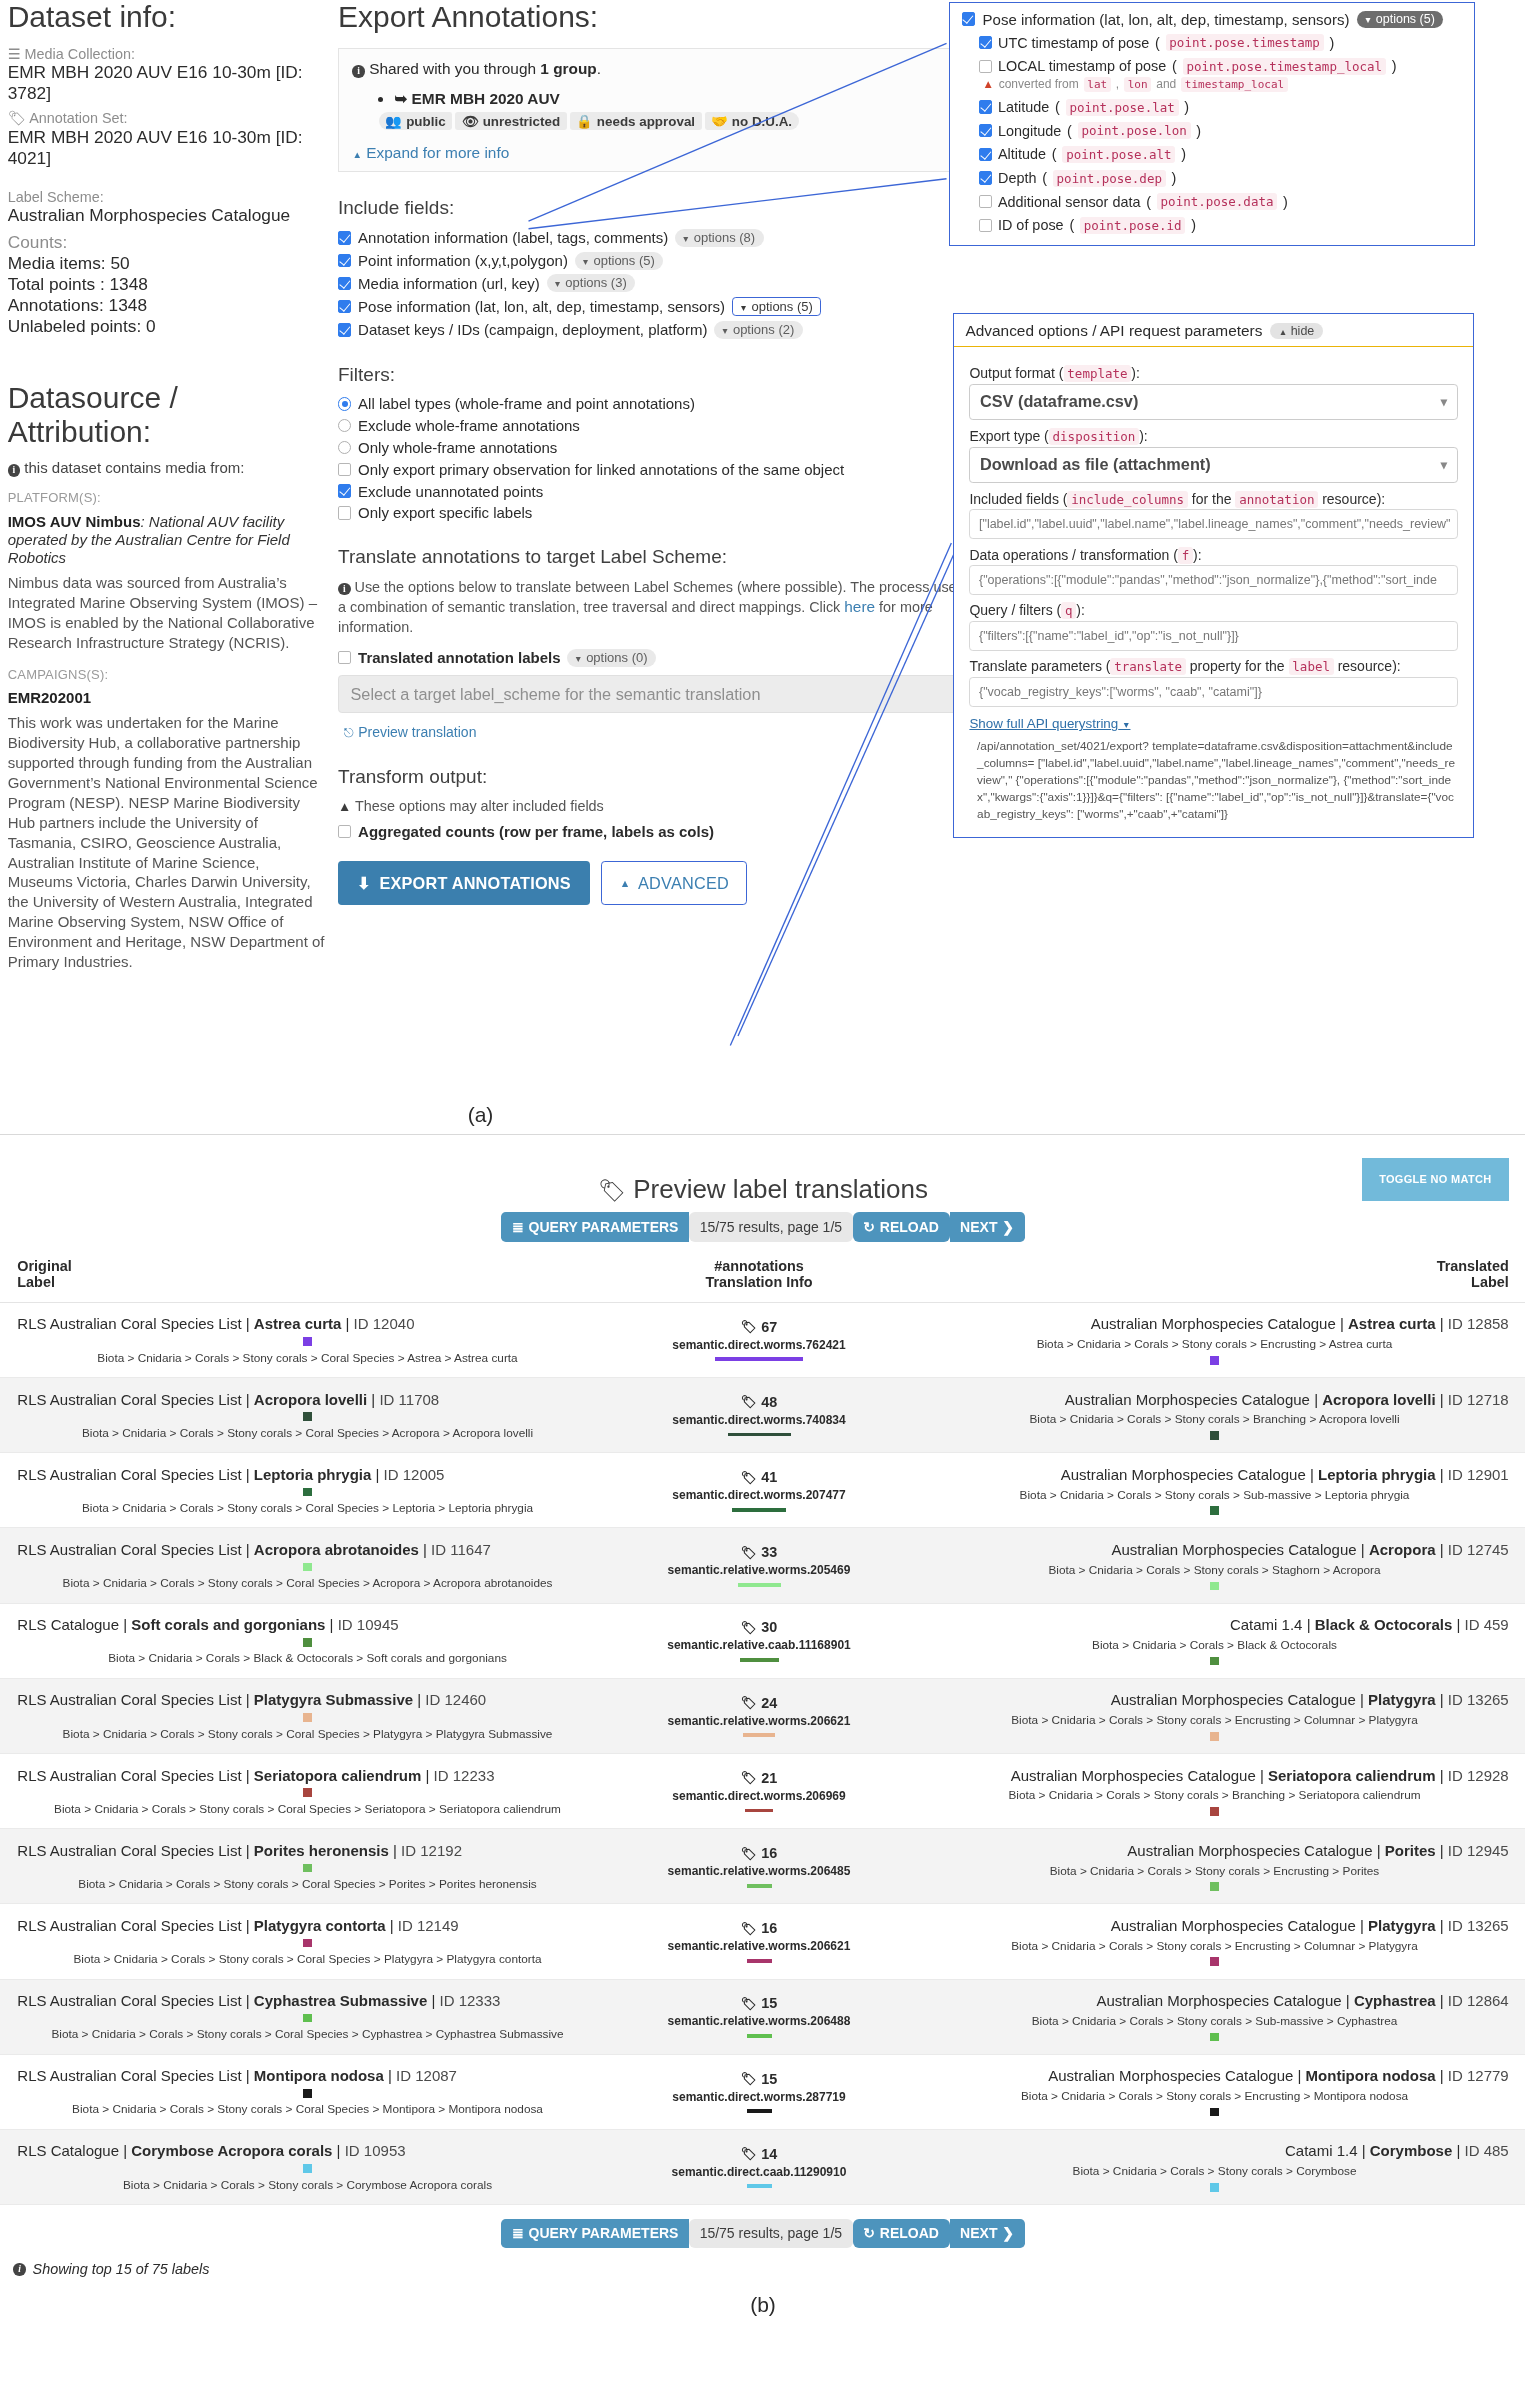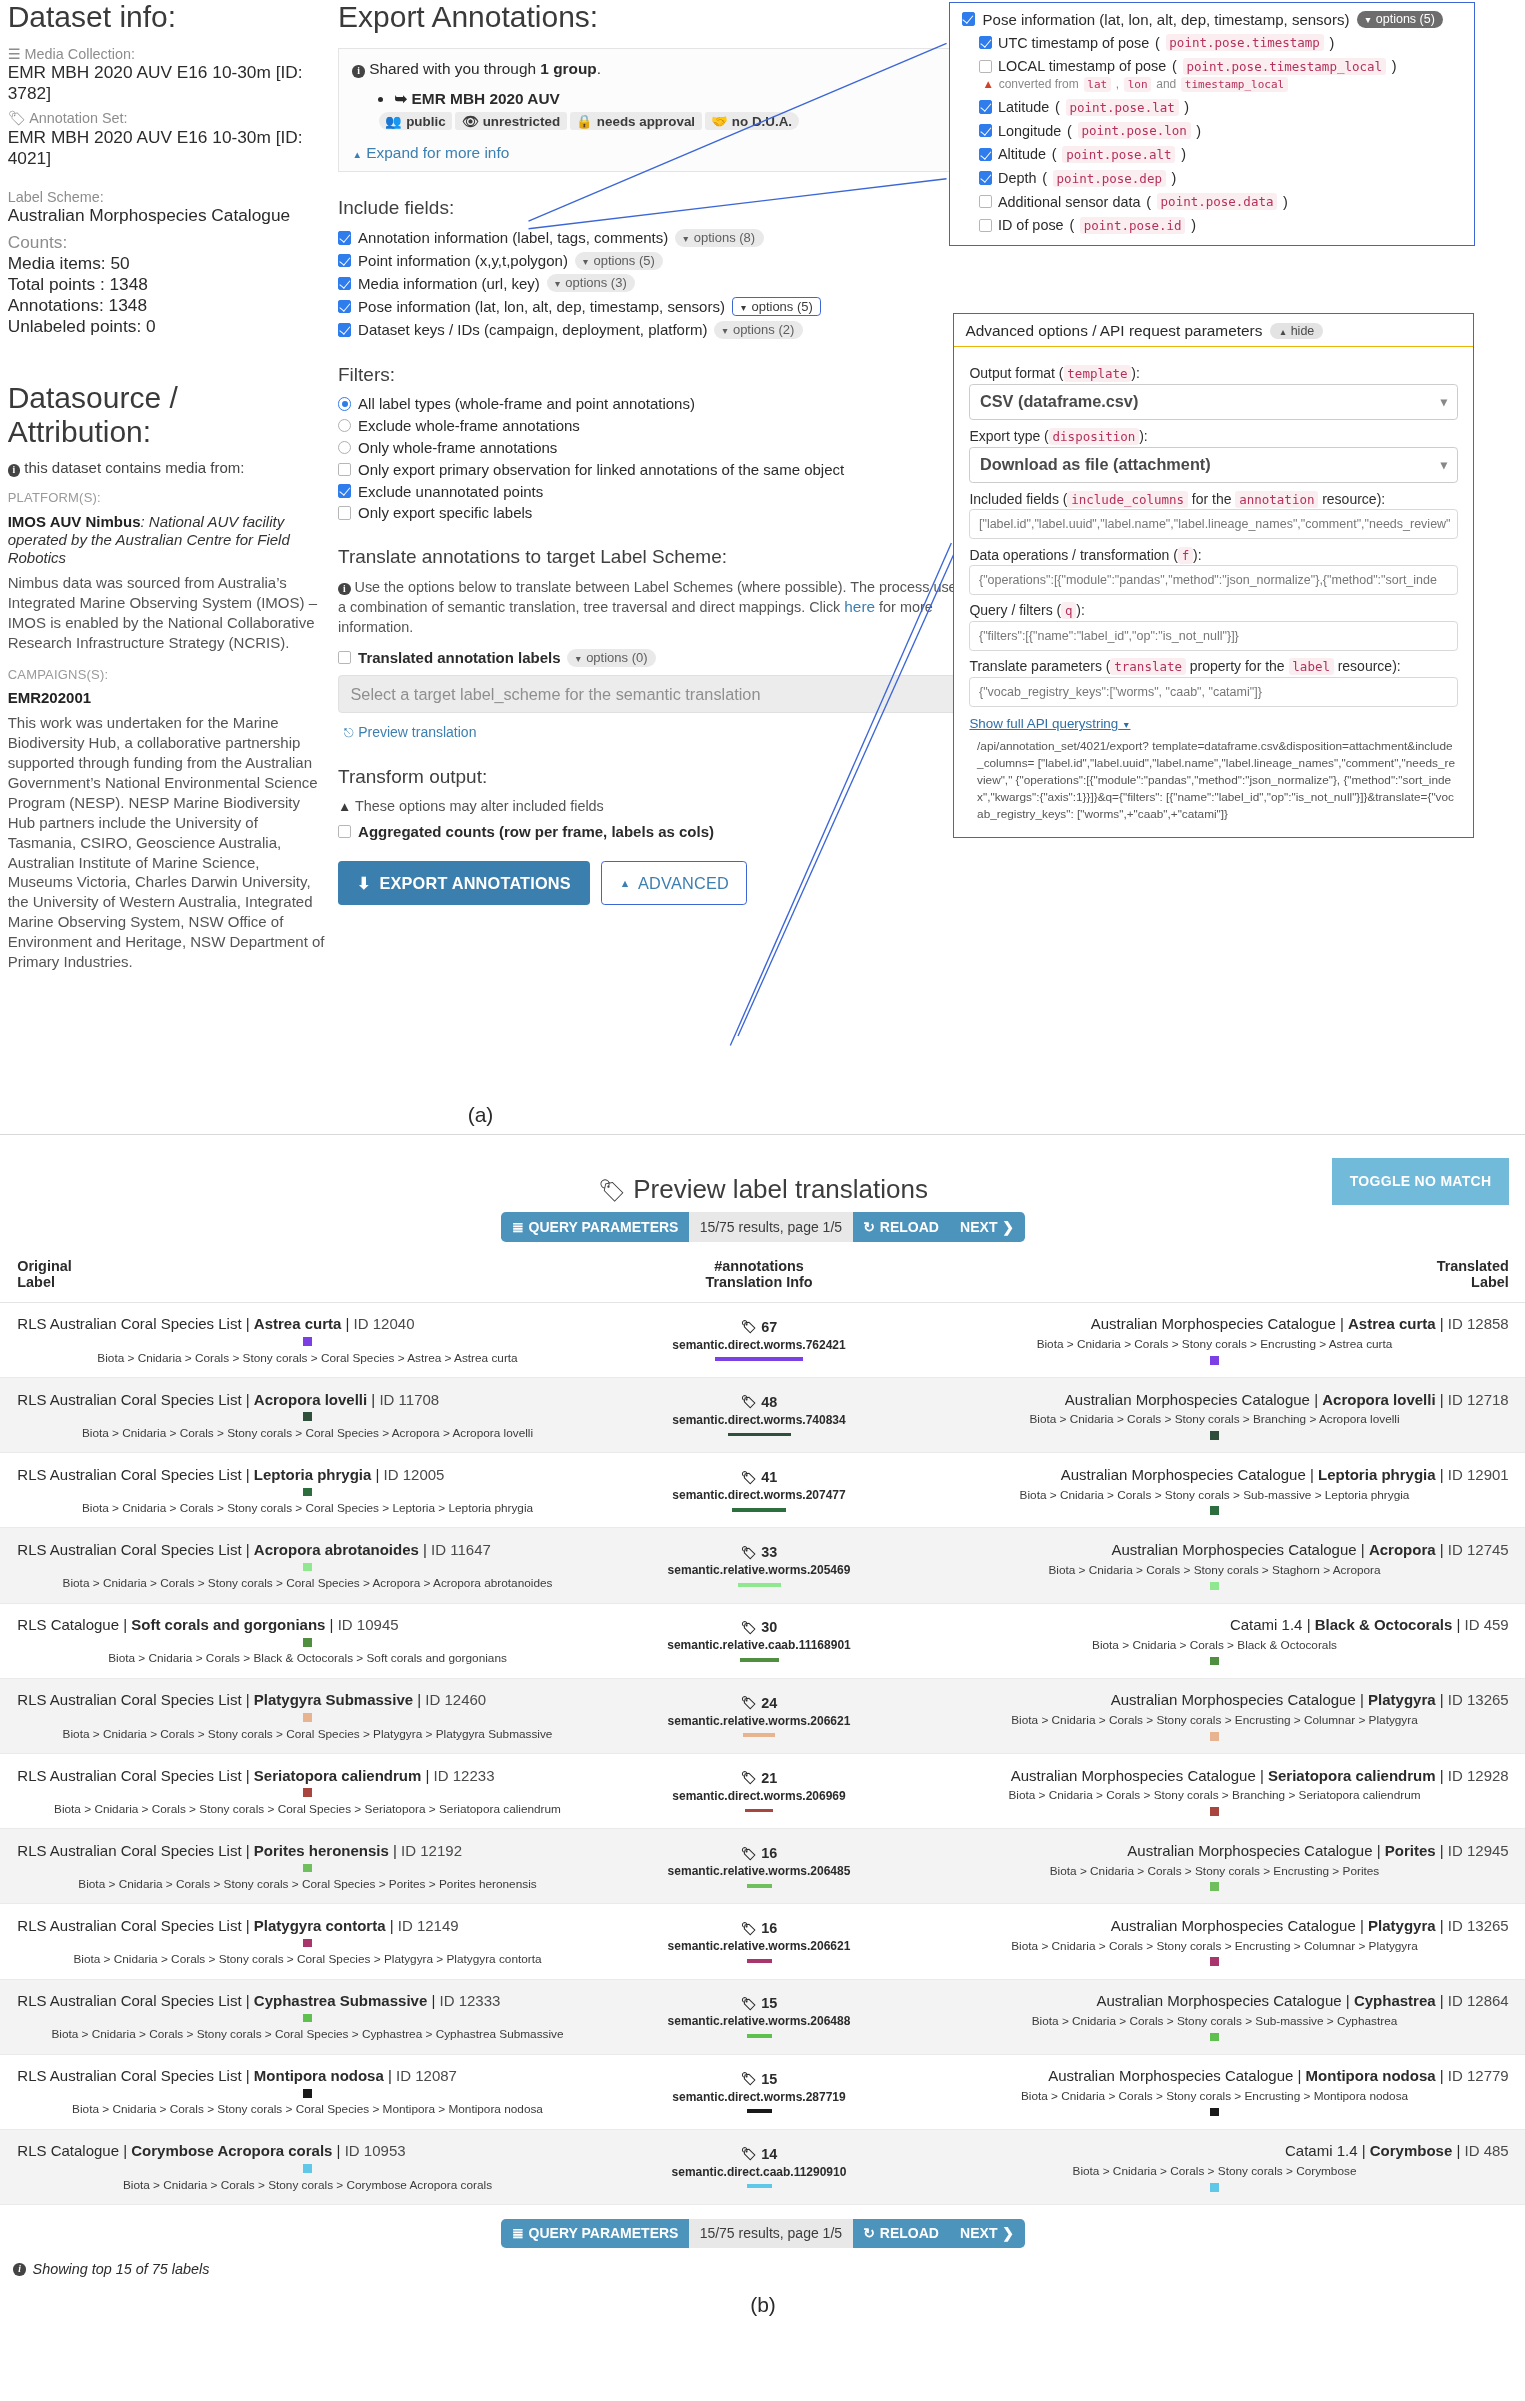--- a/index.html
+++ b/index.html
@@ -98,25 +98,25 @@
   
   #leaders { position:absolute; left:0; top:0; width:1526px; height:1134px; pointer-events:none; z-index:5;}
   .sublabel { text-align:center; font-size:21px; color:#2b2b2b; font-style:normal; }
 
   
   #panel-b { position:relative; width:1526px; padding-top:5.8px; }
   #panel-b .hdr { position:relative; height:108px; }
   .pv-title { text-align:center; font-size:26px; color:#3d3d3d; padding-top:33px; }
   .pv-title .tagicon { font-size:22px; }
   .toggle-nomatch { position:absolute; right:17.3px; top:17.3px; background:#72bada; color:#fff;
-                    border:none; font-size:14px; font-weight:bold; padding:15.4px 17.3px;
+                    border:none; font-size:11px; font-weight:bold; padding:15.4px 17.3px;
                     letter-spacing:0.3px; cursor:pointer; }
   .pager { display:flex; justify-content:center; margin-top:7.7px; }
   .pager .seg { font-size:14px; font-weight:bold; padding:6.7px 10.6px; display:flex;
-                align-items:center; gap:4.8px; color:#fff; background:#4d94bd; cursor:pointer;}
+                align-items:center; gap:4.8px; color:#fff; background:#4d94bd; cursor:pointer;border-radius:6px;}
   .pager .seg.mid { background:#e8e8e8; color:#3c3c3c; font-weight:normal; cursor:default;}
   .pager .seg.l { border-radius:4.8px 0 0 4.8px; }
   .pager .seg.r { border-radius:0 4.8px 4.8px 0; }
   table.tt { width:1526px; border-collapse:collapse; table-layout:fixed; }
   table.tt th { font-size:14.4px; font-weight:bold; color:#2b2b2b; padding:9.6px 17.3px 11.5px 17.3px; vertical-align:top;}
   table.tt th.c1 { text-align:left; width:615px;}
   table.tt th.c2 { text-align:center; width:288px;}
   table.tt th.c3 { text-align:right; width:623px;}
   table.tt thead tr { border-bottom:1.9px solid #e4e4e4; }
   table.tt td { padding:12.5px 17.3px; vertical-align:middle; border-bottom:1px solid #eaeaea;}

